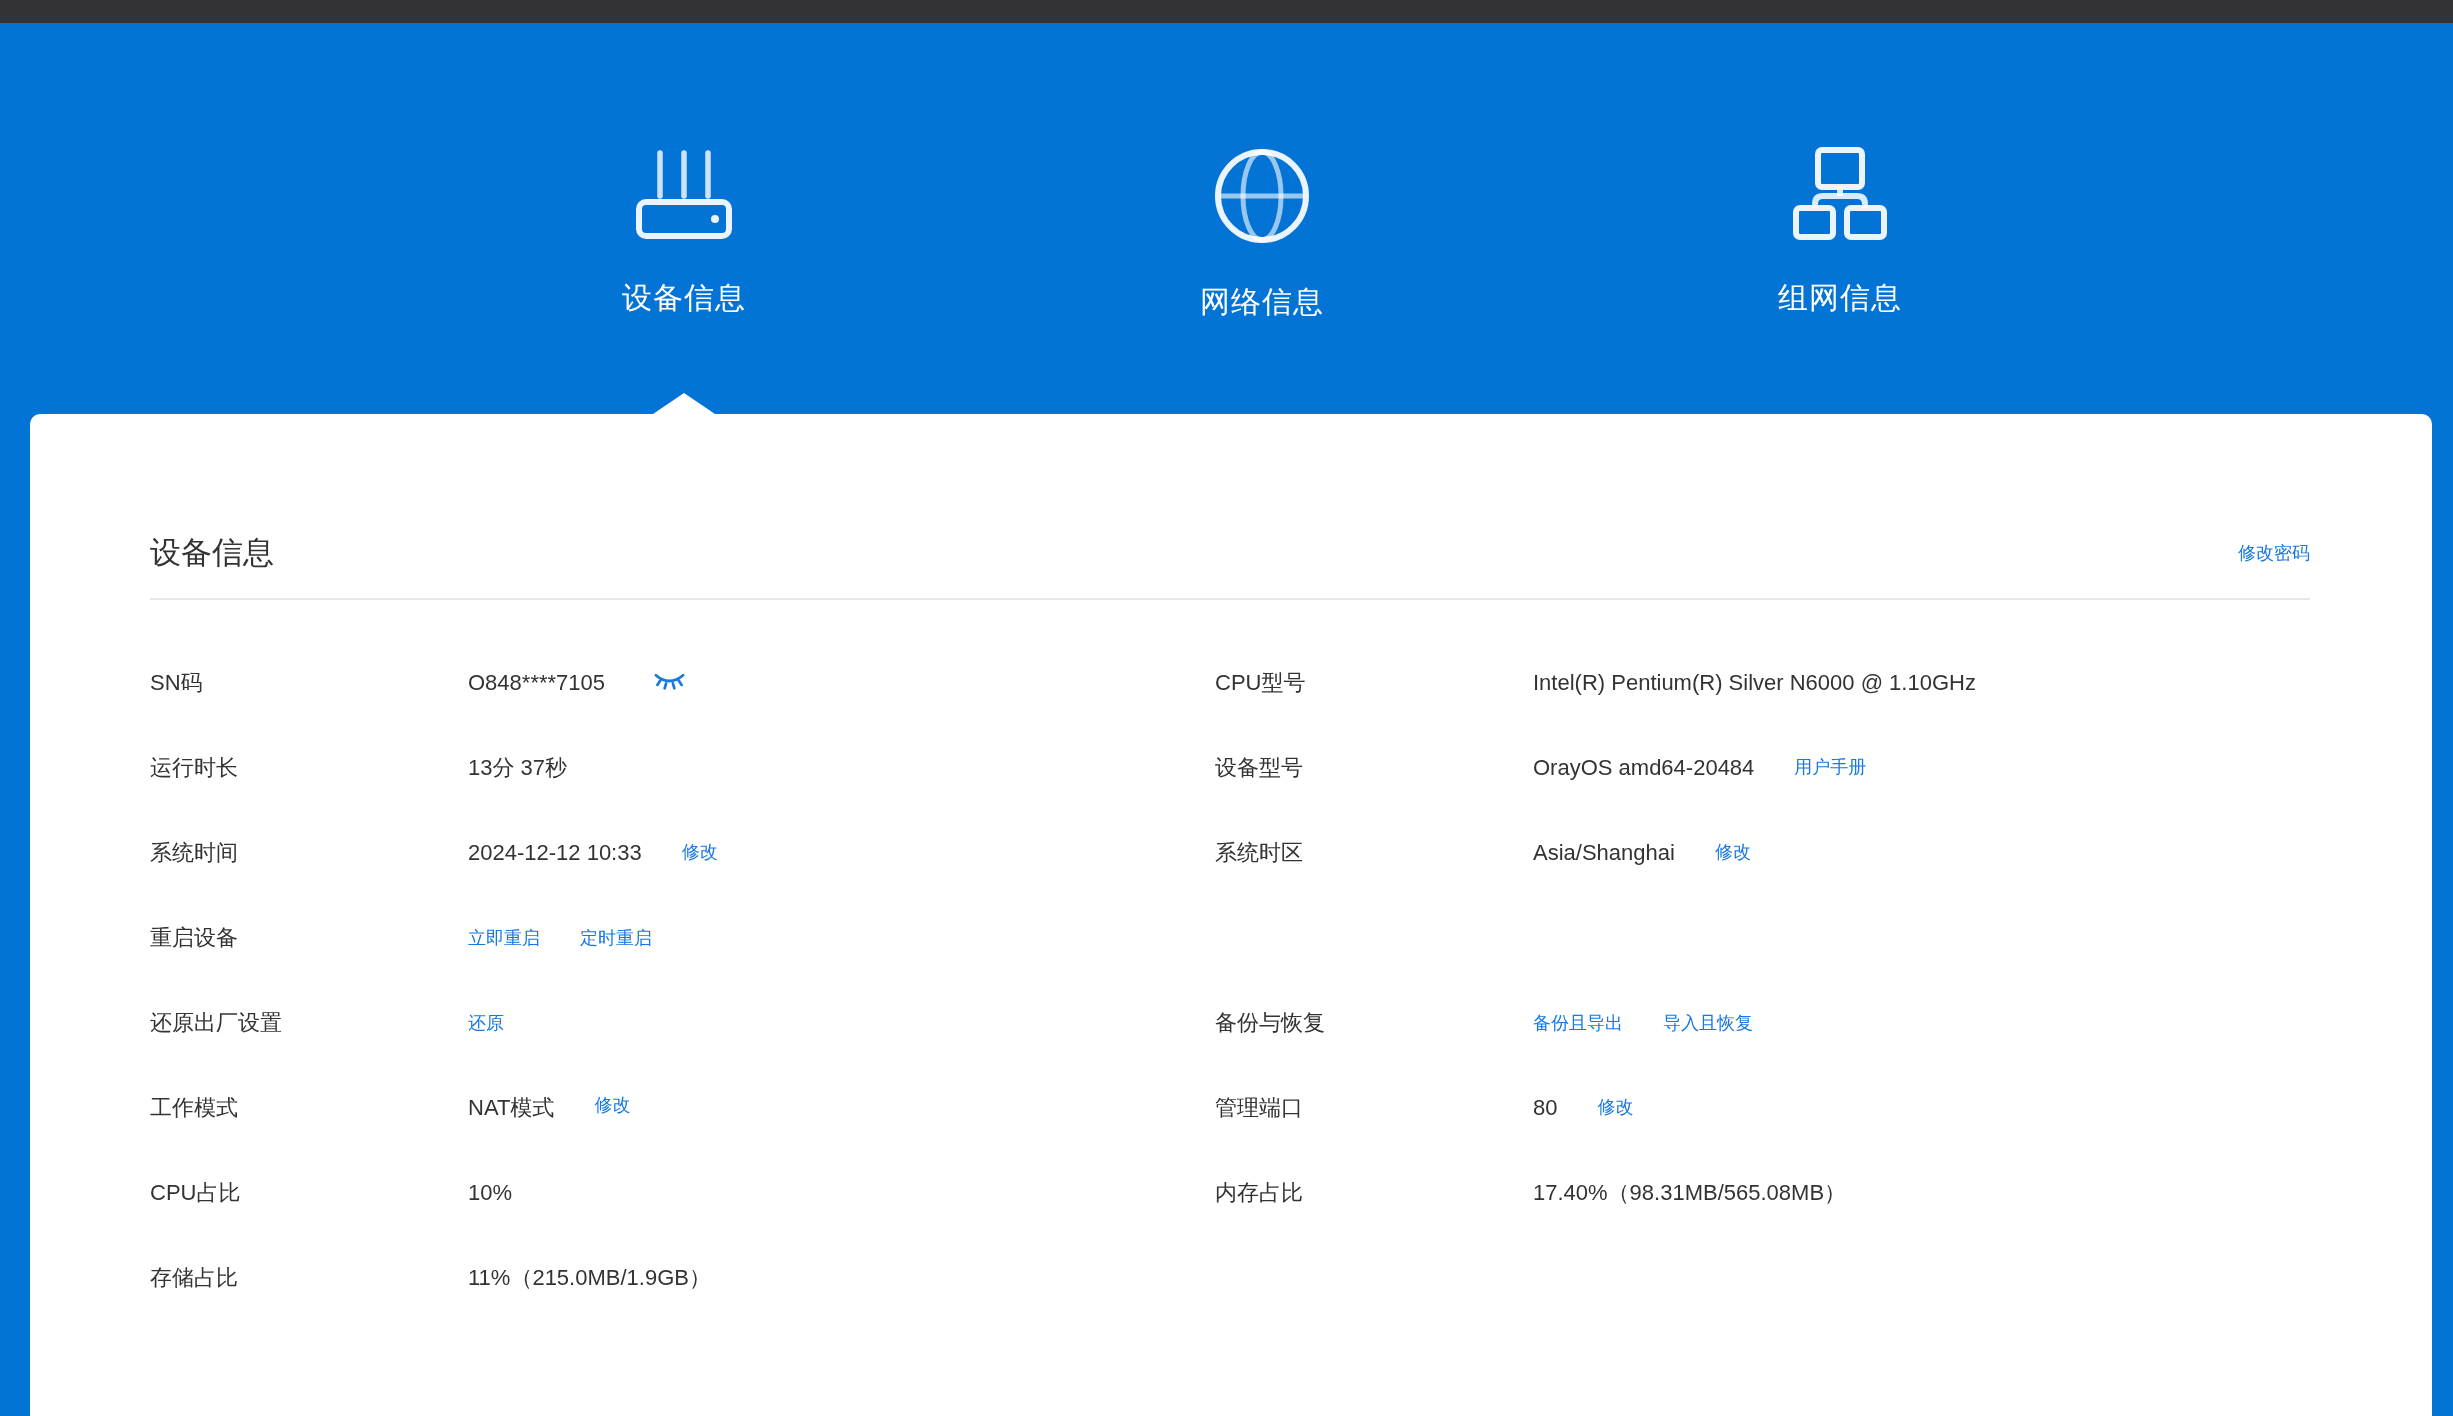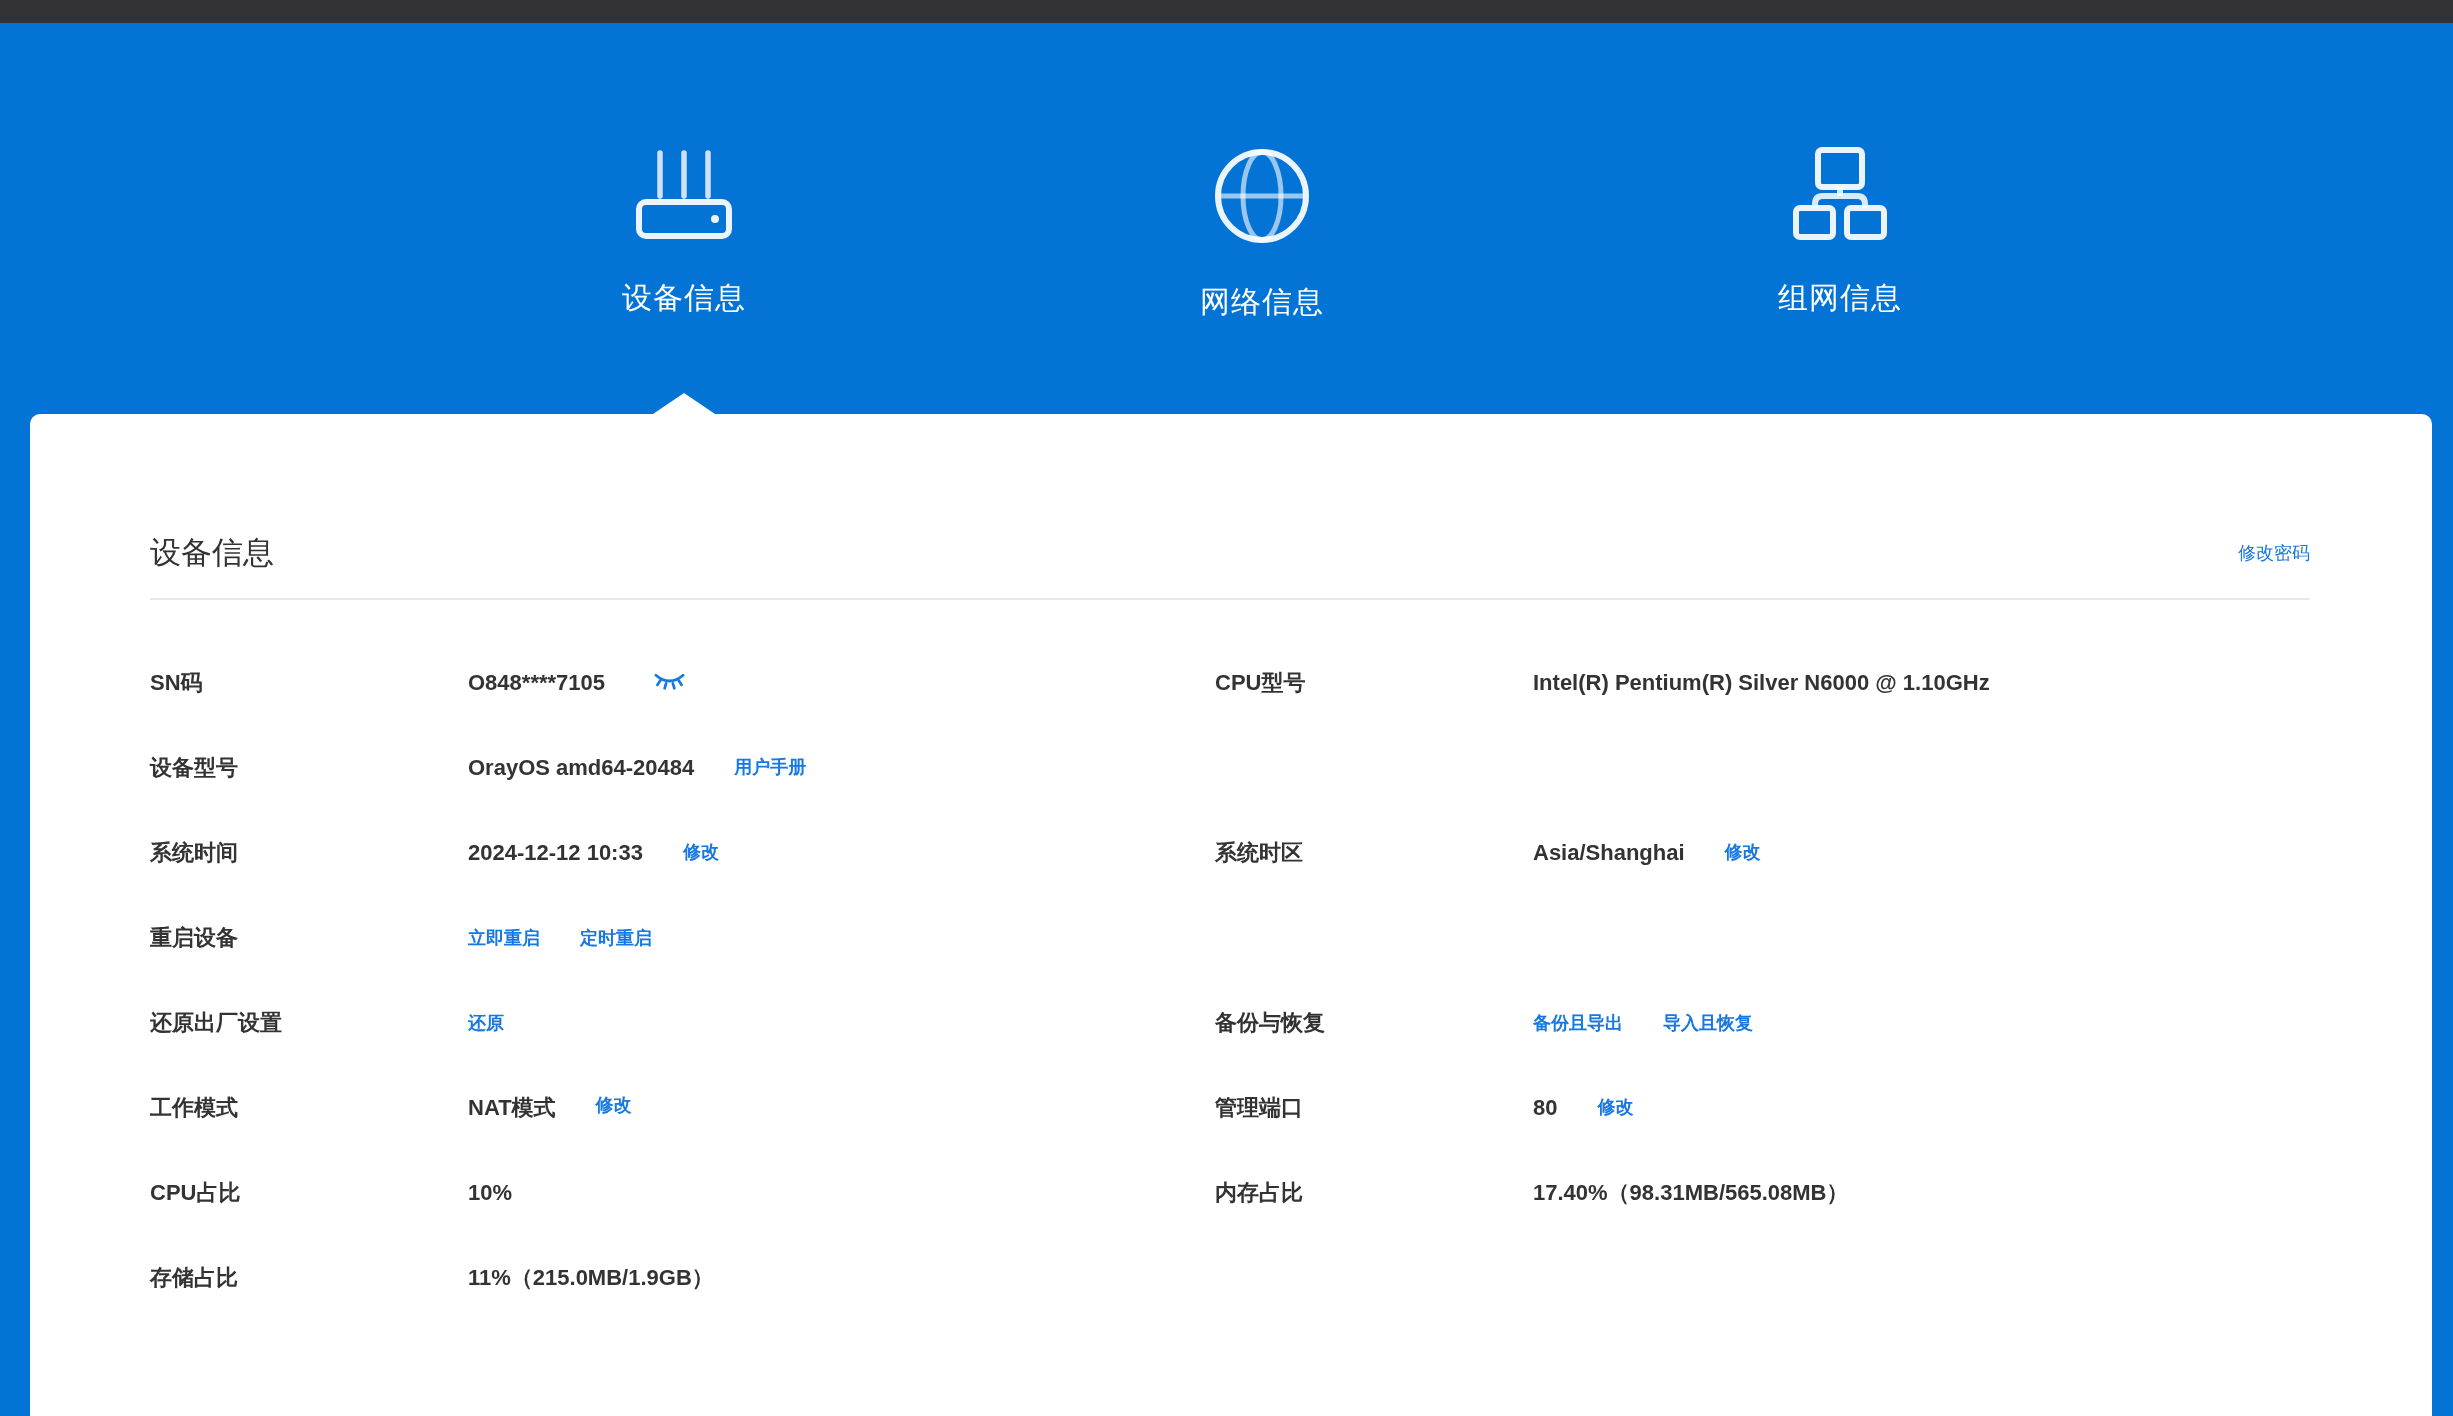--- a/index.html
+++ b/index.html
@@ -70,21 +70,20 @@
     margin-top:24px;
     border-bottom:2px solid #e8e8e8;
   }
   
   .info-grid{padding-top:40px;}
   .row{
     display:grid;
     grid-template-columns:1065px 1fr;
     align-items:center;
     height:85px;
-    font-weight:bold;
   }
   .cell{display:flex;align-items:center;font-size:22px;}
   .cell .field-label{
     flex:0 0 318px;
     width:318px;
     color:#333333;
   }
   .valwrap{display:flex;align-items:flex-start;}
   .valwrap .field-value{color:#333333;}
   .valwrap .action-link{margin-left:40px;}
@@ -157,20 +156,26 @@
         </div>
         <div class="cell">
           <span class="field-label">CPU型号</span>
           <span class="valwrap">
             <span class="field-value">Intel(R) Pentium(R) Silver N6000 @ 1.10GHz</span>
           </span>
         </div>
       </div>
       <div class="row">
         <div class="cell">
+          <span class="field-label">运行时长</span>
+          <span class="valwrap">
+            <span class="field-value">13分 37秒</span>
+          </span>
+        </div>
+        <div class="cell">
           <span class="field-label">设备型号</span>
           <span class="valwrap">
             <span class="field-value">OrayOS amd64-20484</span>
             <a class="action-link">用户手册</a>
           </span>
         </div>
       </div>
       <div class="row">
         <div class="cell">
           <span class="field-label">系统时间</span>

